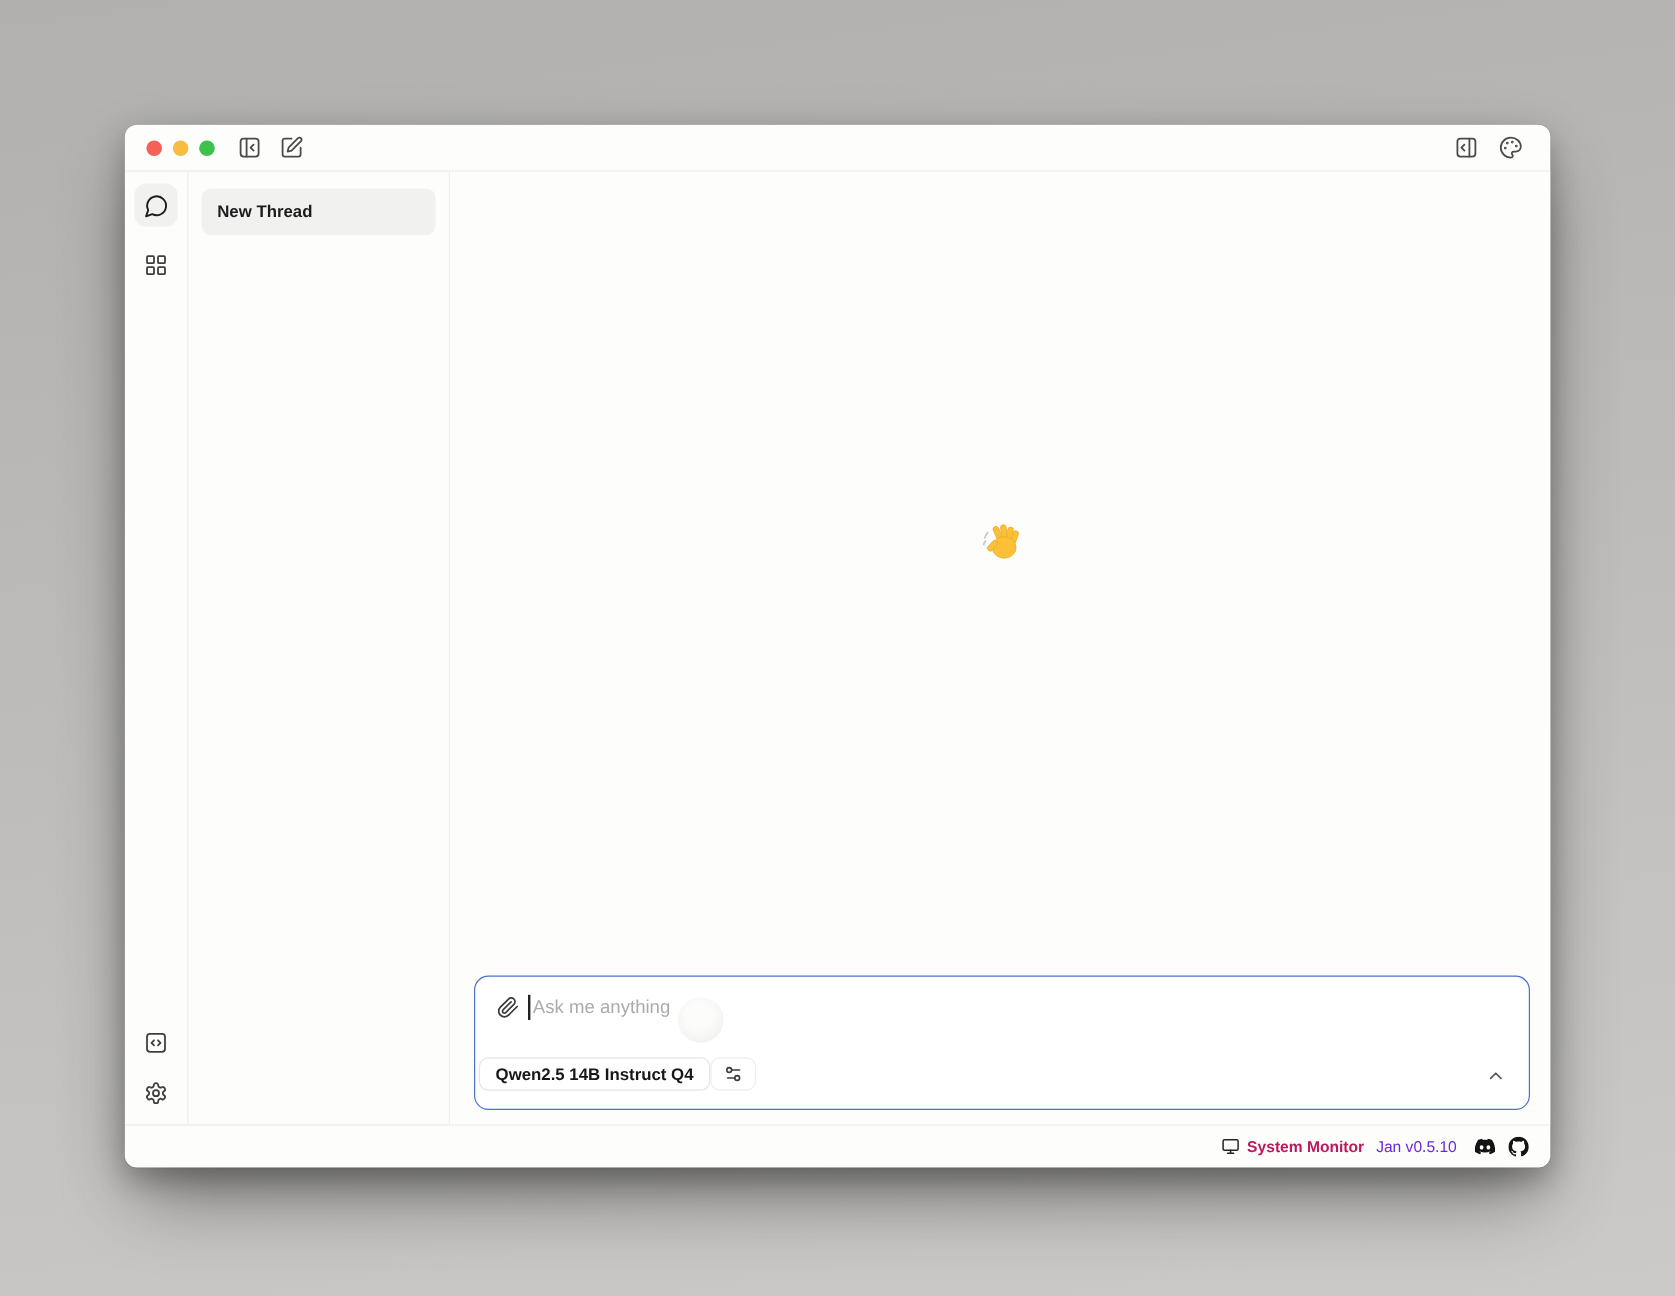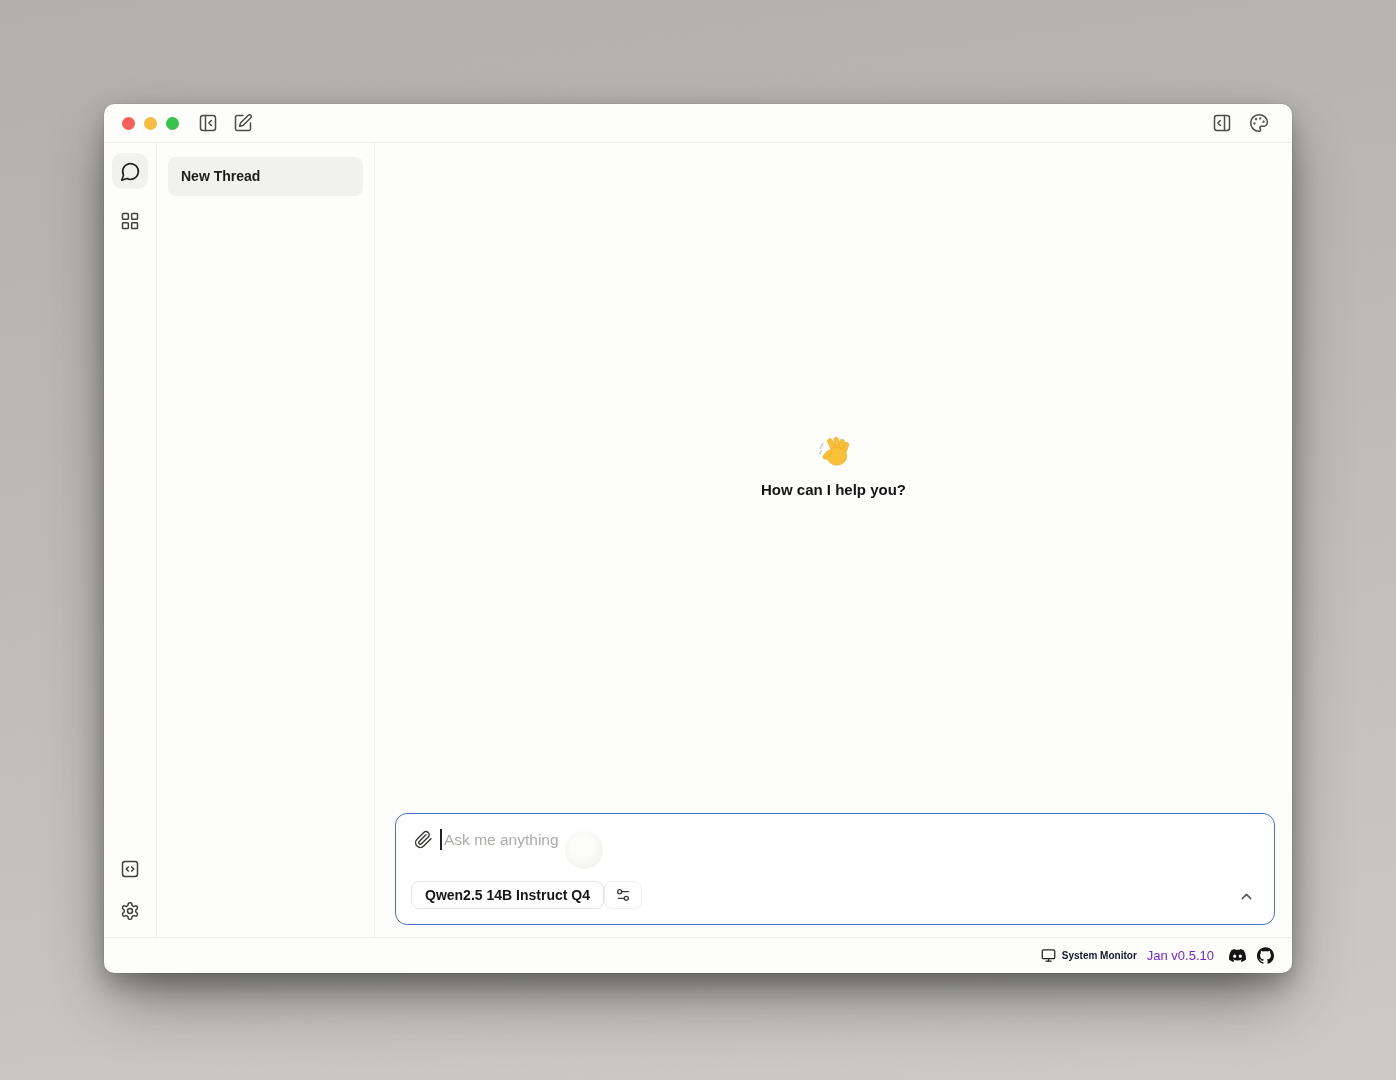--- a/index.html
+++ b/index.html
@@ -64,38 +64,38 @@
   .caret { position:absolute; left:44px; top:15px; width:1.5px; height:21px; background:#222; }
   .composer input {
     position:absolute; left:48px; top:12px; width:380px; height:28px; border:none; outline:none;
     font-family:inherit; font-size:15.5px; color:#222; background:transparent;
   }
   .composer input::placeholder { color:#ababa8; }
   .ghost-circle {
     position:absolute; left:169px; top:17px; width:38px; height:38px; border-radius:50%;
     background:radial-gradient(circle at 45% 40%, #fcfcfb 35%, #efefec 85%, #e9e9e6 100%);
   }
-  .model-row { position:absolute; left:15px; top:67px; display:flex; gap:0; align-items:center; }
+  .model-row { position:absolute; left:3px; top:67px; display:flex; gap:0; align-items:center; }
   .model-pill {
     height:28px; border:1px solid #e4e4e2; border-radius:8px; padding:0 13px;
     font-size:14px; font-weight:600; color:#171717; line-height:26px; background:#fff; cursor:pointer;
   }
   .sliders-btn {
     width:38px; height:28px; border:1px solid #ededeb; border-radius:8px; background:#fff;
     display:flex; align-items:center; justify-content:center; color:#3c3c3a; cursor:pointer;
   }
   .chevron-btn { position:absolute; right:18px; top:72px; width:20px; height:20px; color:#555; cursor:pointer;
     display:flex; align-items:center; justify-content:center; }
   
   .statusbar {
     height:36px; flex:0 0 36px; border-top:1px solid #ececea;
     display:flex; align-items:center; justify-content:flex-end; padding-right:18px;
   }
   .sysmon { display:flex; align-items:center; gap:6px; color:#242422; cursor:pointer; }
-  .sysmon .label { font-size:10px; font-weight:600; color:#0f172a; }
+  .sysmon .label { font-size:13px; font-weight:600; color:#be185d; }
   .version { font-size:13px; color:#6d28d9; margin-left:10px; }
   .sb-icon { margin-left:15px; color:#141414; cursor:pointer; display:flex; align-items:center; }
   svg { display:block; }
 </style>
 </head>
 <body>
 
 <div class="window">
 
   <div class="titlebar">
@@ -190,21 +190,20 @@
               <rect x="27.8" y="7.6" width="4.6" height="12" rx="2.3" transform="rotate(19 30.1 13.5)"></rect>
               <ellipse cx="21" cy="22.5" rx="10.5" ry="9.5"></ellipse>
               <rect x="8.2" y="15.4" width="5" height="11" rx="2.5" transform="rotate(42 10.7 21)"></rect>
             </g>
             <g fill="none" stroke="#c9c9c6" stroke-width="1.6" stroke-linecap="round">
               <path d="M6.5 9.5c-1.6 1.2-2.4 2.6-2.6 4.4"></path>
               <path d="M4.4 16.8c-.9.9-1.3 1.9-1.4 3.1"></path>
             </g>
           </svg>
         </span>
-        <div class="text">How can I help you?</div>
       </div>
 
       <div class="composer">
         <div class="clip-btn">
           <svg width="19" height="19" viewBox="0 0 24 24" fill="none" stroke="currentColor" stroke-width="1.8" stroke-linecap="round" stroke-linejoin="round">
             <path d="m21.44 11.05-9.19 9.19a6 6 0 0 1-8.49-8.49l8.57-8.57A4 4 0 1 1 18 8.84l-8.59 8.57a2 2 0 0 1-2.83-2.83l8.49-8.48"></path>
           </svg>
         </div>
         <div class="caret"></div>
         <input type="text" placeholder="Ask me anything" style="">

